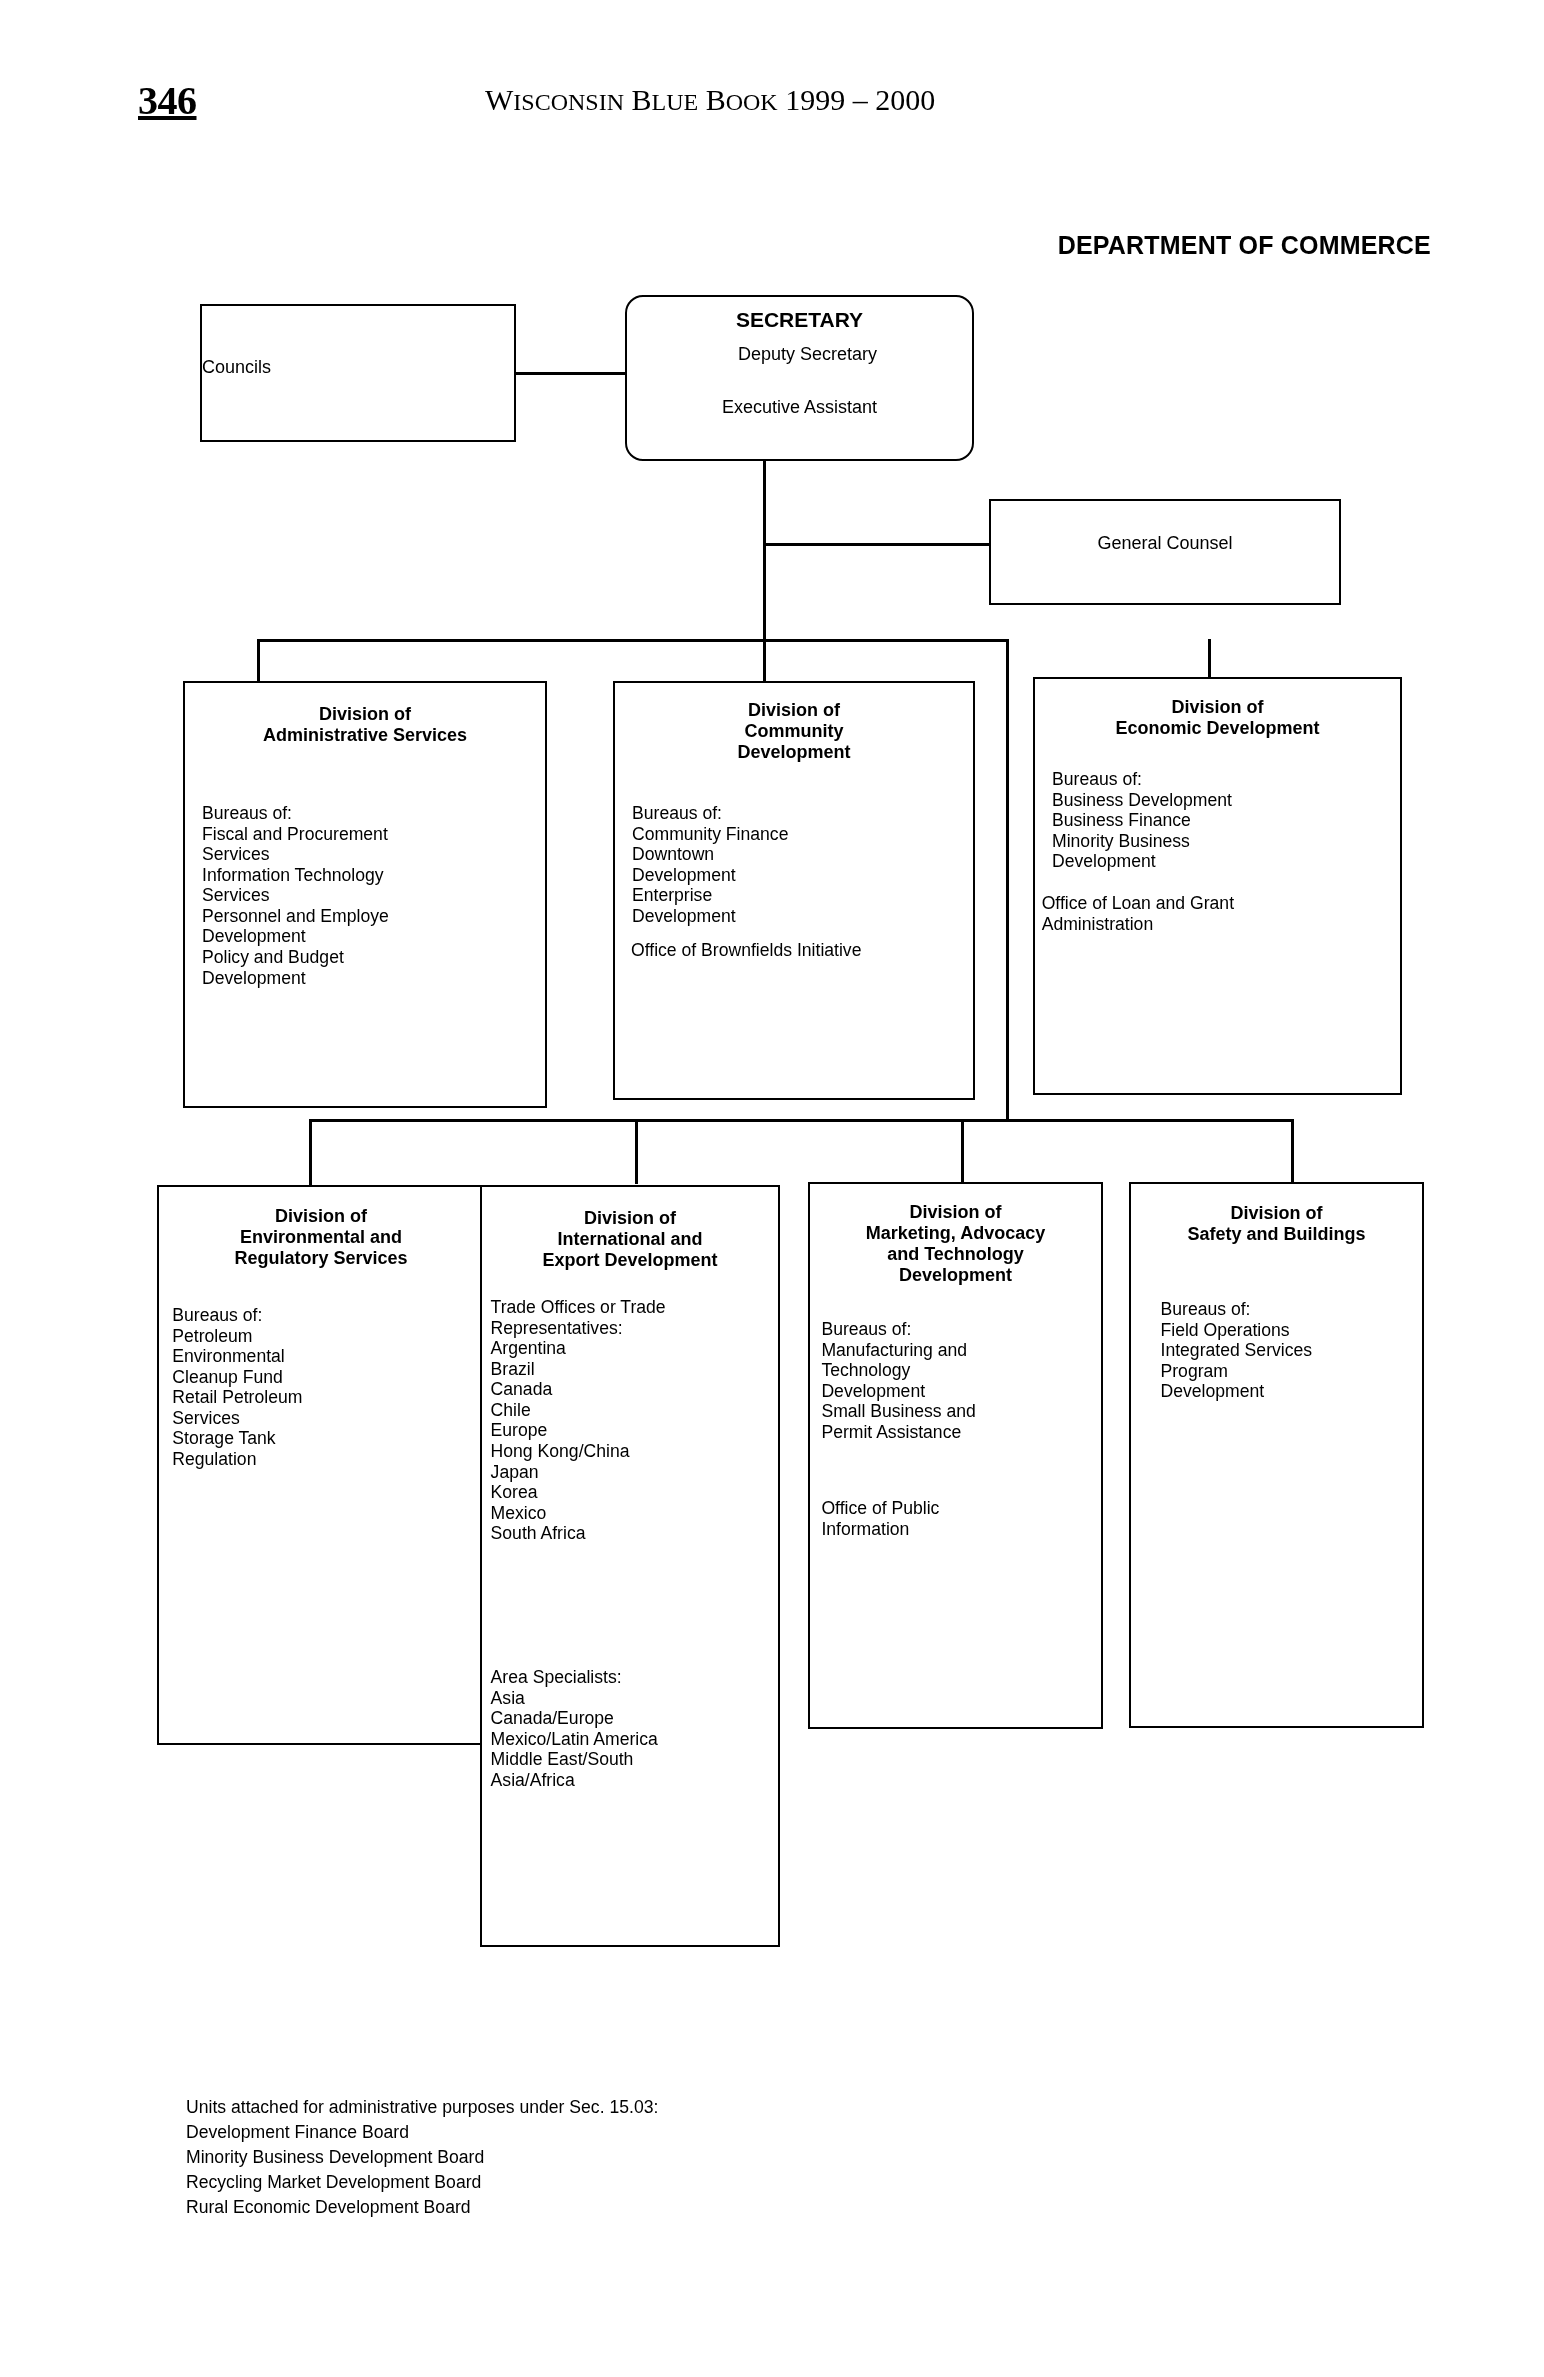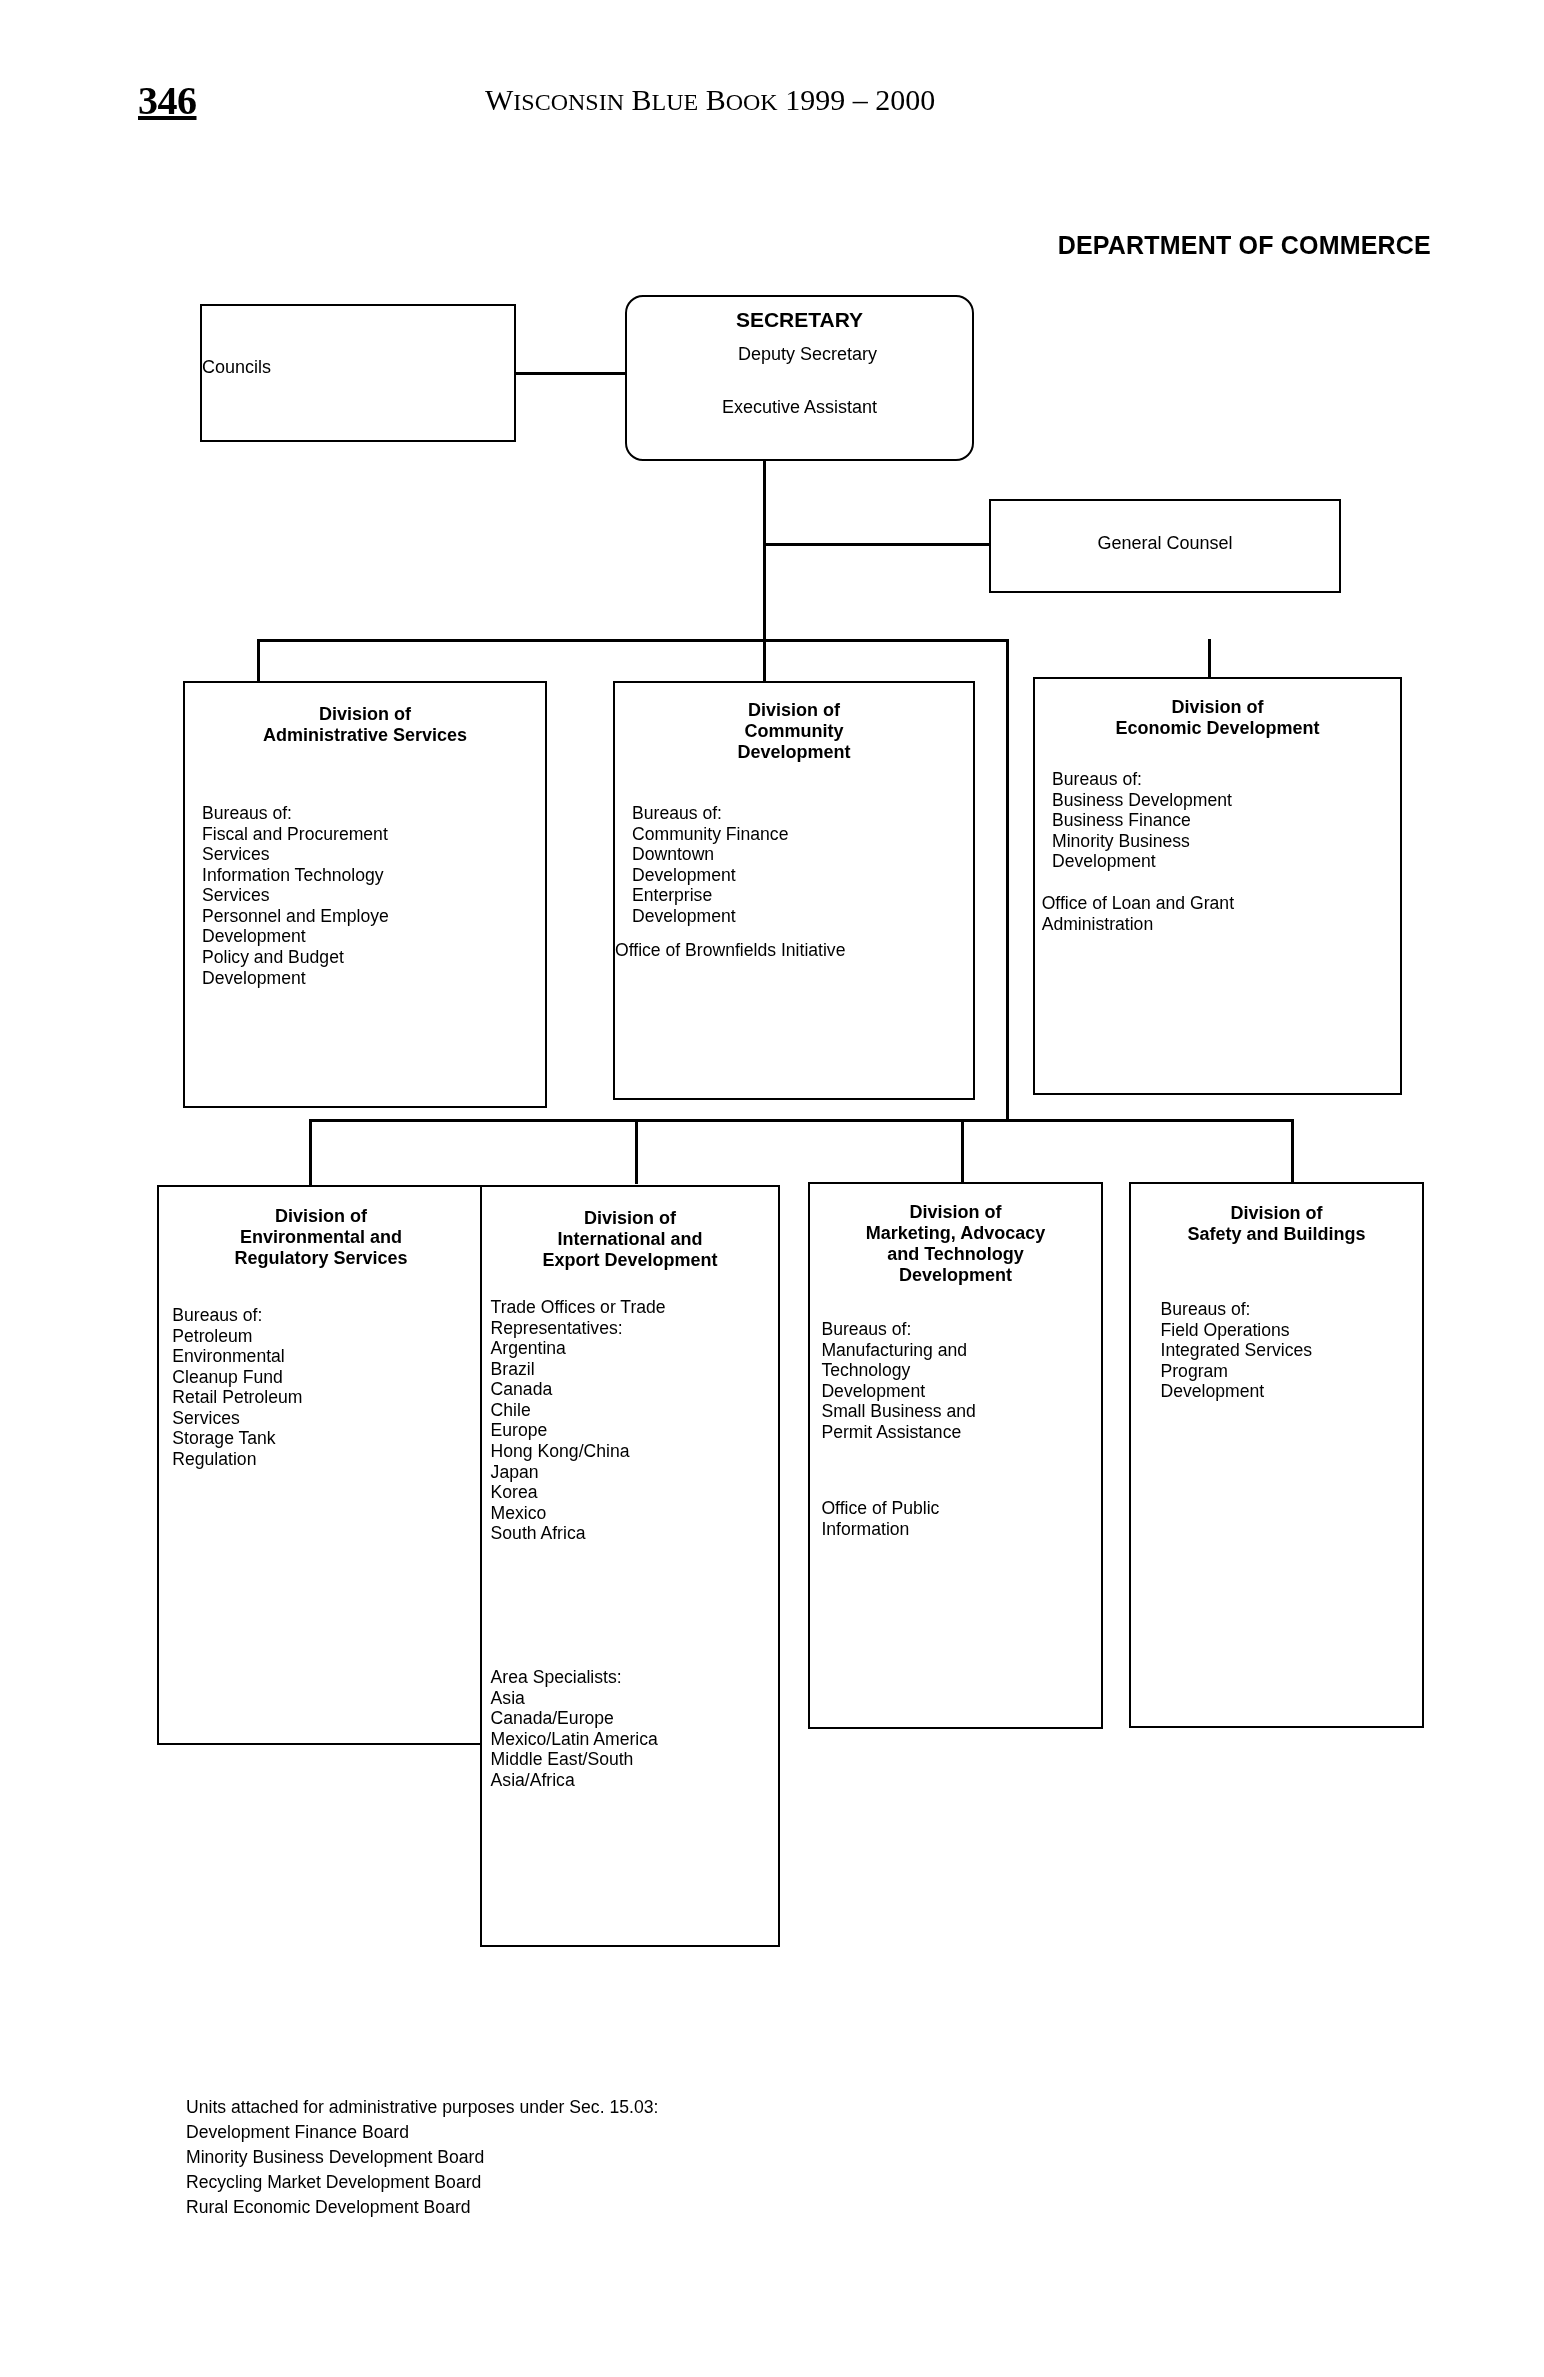--- a/index.html
+++ b/index.html
@@ -98,21 +98,21 @@
     text-align: center; font-size: 18px; margin-left: 16px;
   }
   #box-secretary .sec-l3 {
     position: absolute; left: 0; right: 0; top: 100px;
     text-align: center; font-size: 18px;
   }
   
   #box-secretary { height: 166px; border-radius: 18px; }
 
   #box-counsel {
-    left: 989px; top: 499px; width: 352px; height: 94px;
+    left: 989px; top: 499px; width: 352px; height: 106px;
   }
   #box-counsel .bx-label {
     position: absolute; left: 0; right: 0; top: 32px;
     text-align: center; font-size: 18px;
   }
 
   
   #box-div-admin      { left: 183px;  top: 681px; width: 364px;  height: 427px; }
   #box-div-community  { left: 613px; top: 681px; width: 362px;  height: 419px; }
   #box-div-economic   { left: 1033px; top: 677px; width: 369px;  height: 418px; }
@@ -143,21 +143,21 @@
   #box-div-admin .div-body       { top: 120px; left: 17px; right: 3.8px; }
 
   #box-div-community .div-title  { top: 17px; }
   #box-div-community .div-body   { top: 120px; left: 17px; right: 3.8px; }
 
   #box-div-economic .div-title   { top: 18px; }
   #box-div-economic .div-body    { top: 90px; left: 17px; right: 3.8px; }
   #box-div-economic .div-body2   { position:absolute; top: 214px; left: 6.7px; right: 3.8px;
                                    font-size: 17.6px; line-height: 1.17; white-space: pre-line; }
 
-  #box-div-community .div-body2  { position:absolute; top: 257px; left: 0; right: 3.8px;
+  #box-div-community .div-body2  { position:absolute; top: 257px; left: 16px; right: 3.8px;
                                    font-size: 17.6px; line-height: 1.17; white-space: pre-line; }
 
   #box-div-environ .div-title    { top: 19px; }
   #box-div-environ .div-body     { top: 118px; left: 13.3px; right: 3.8px; }
 
   #box-div-internat .div-title   { top: 21px; }
   #box-div-internat .div-body    { top: 110px; left: 8.6px; right: 1.9px; }
   #box-div-internat .div-body2   { position:absolute; top: 480px; left: 8.6px; right: 1.9px;
                                    font-size: 17.6px; line-height: 1.17; white-space: pre-line; }
 

